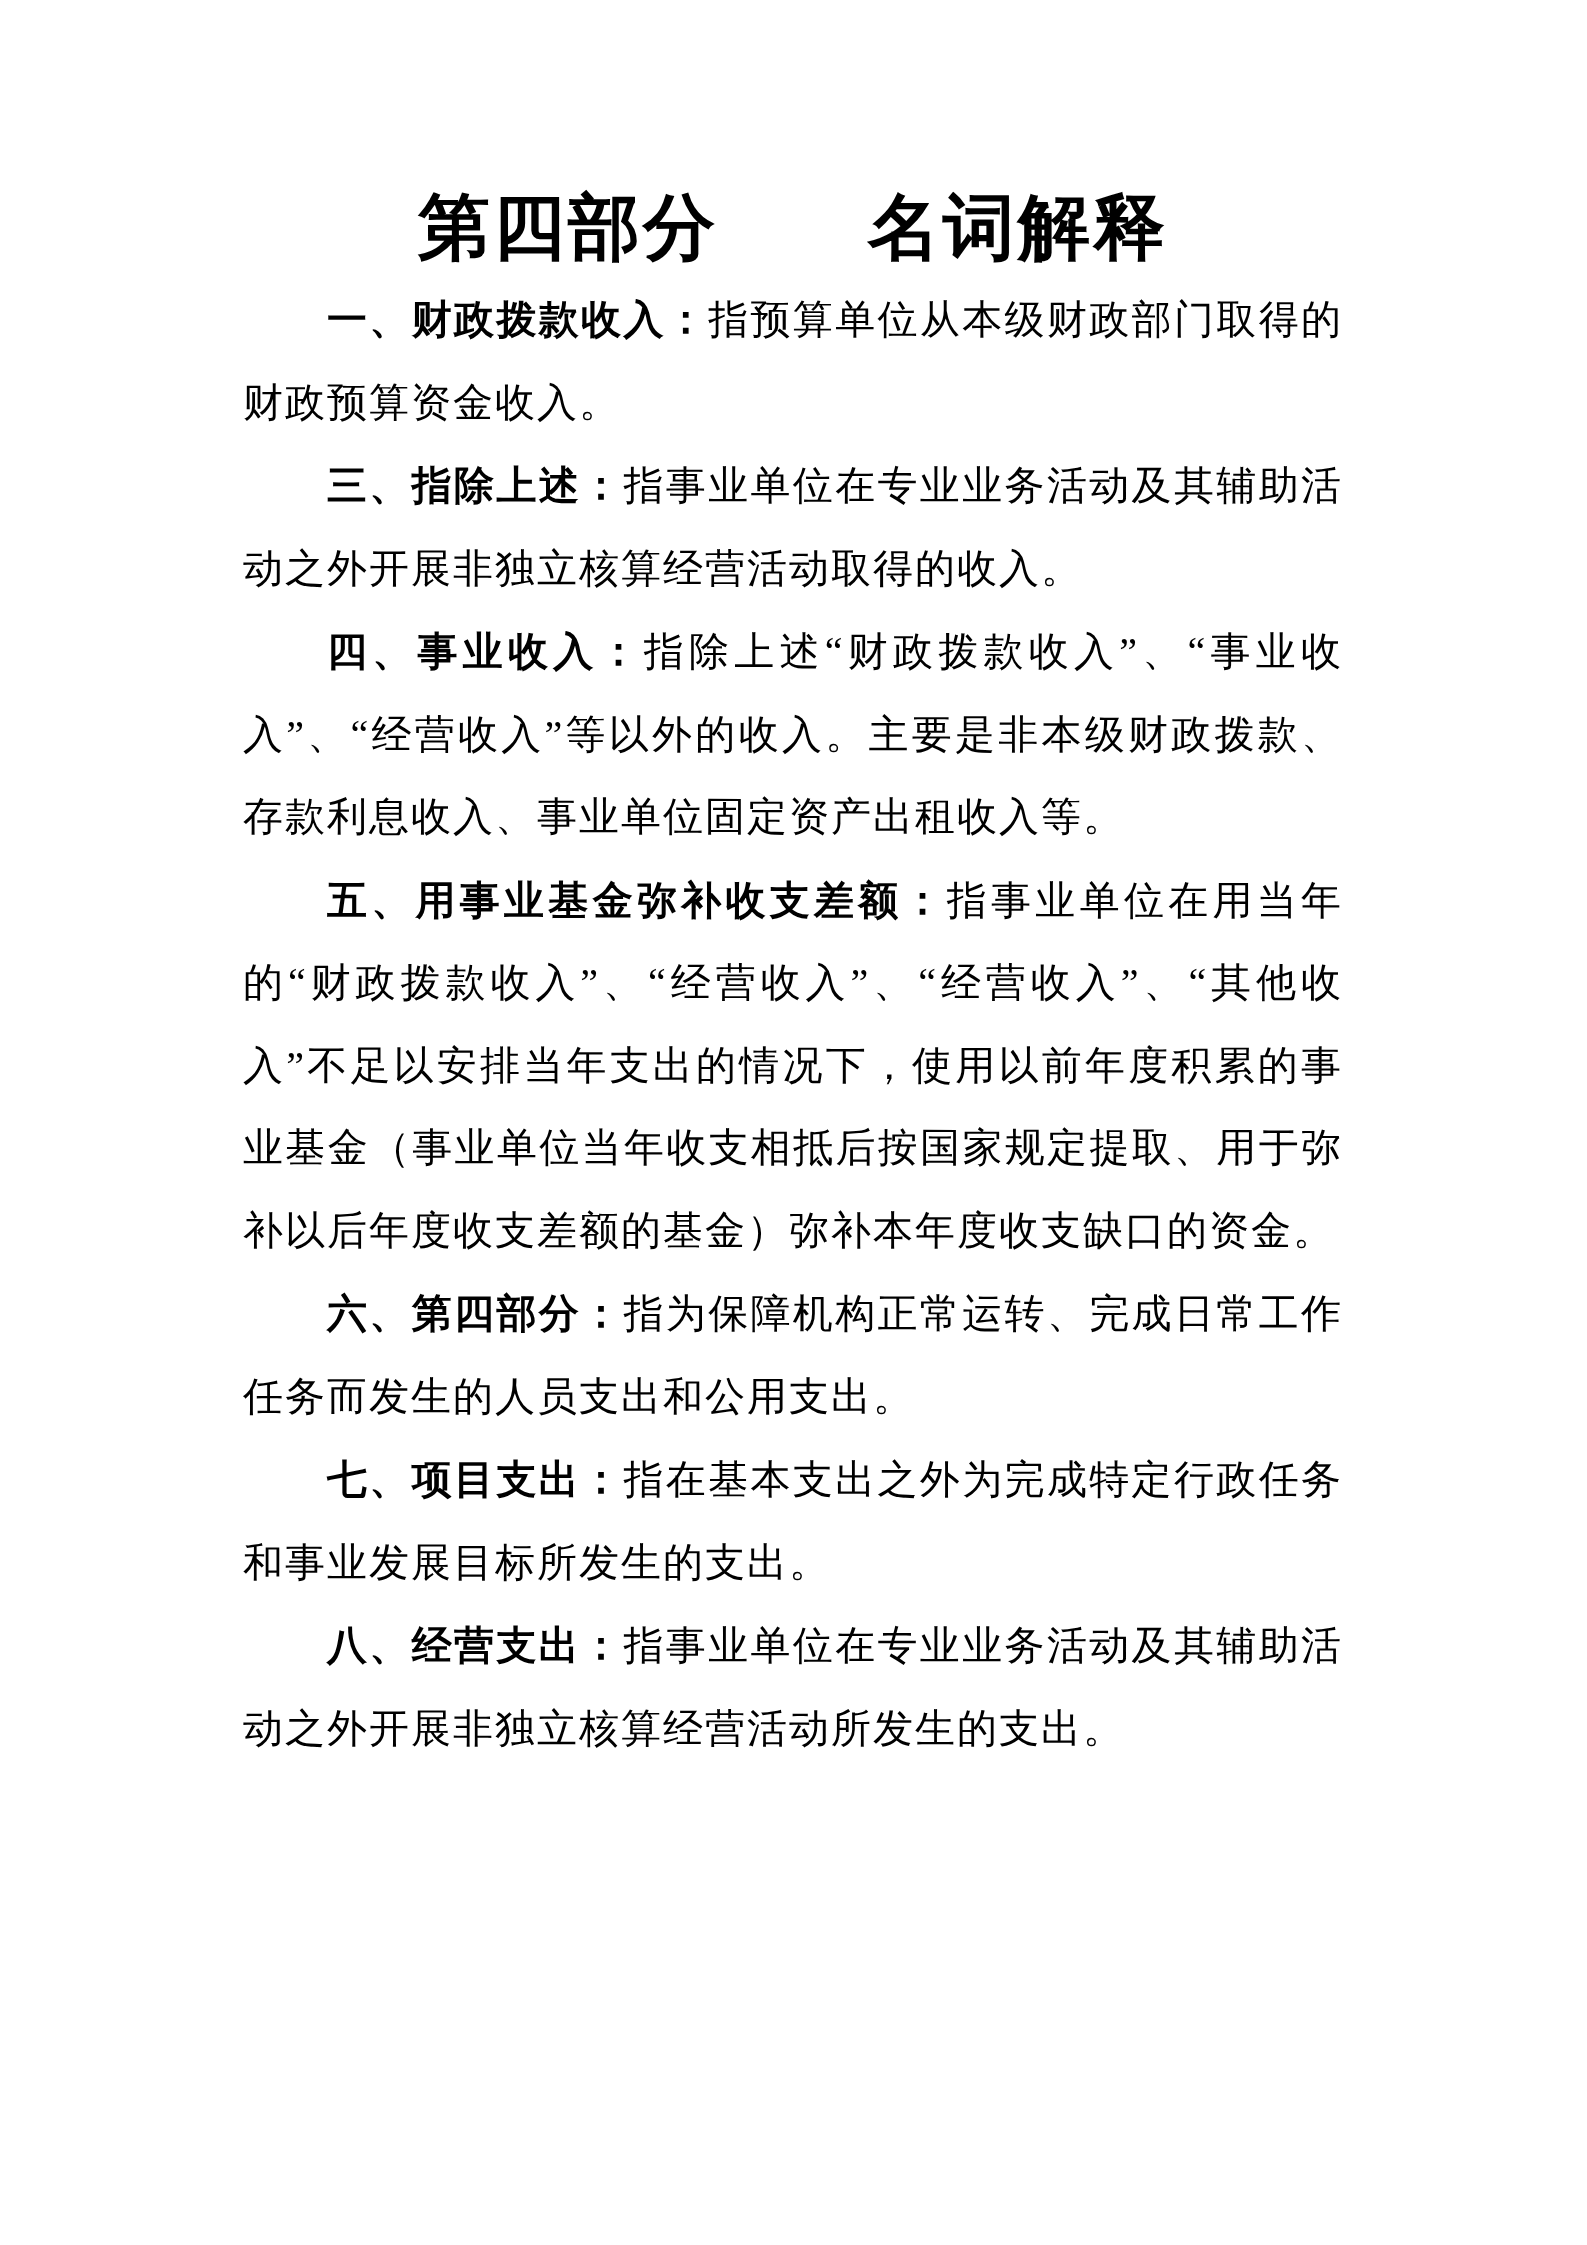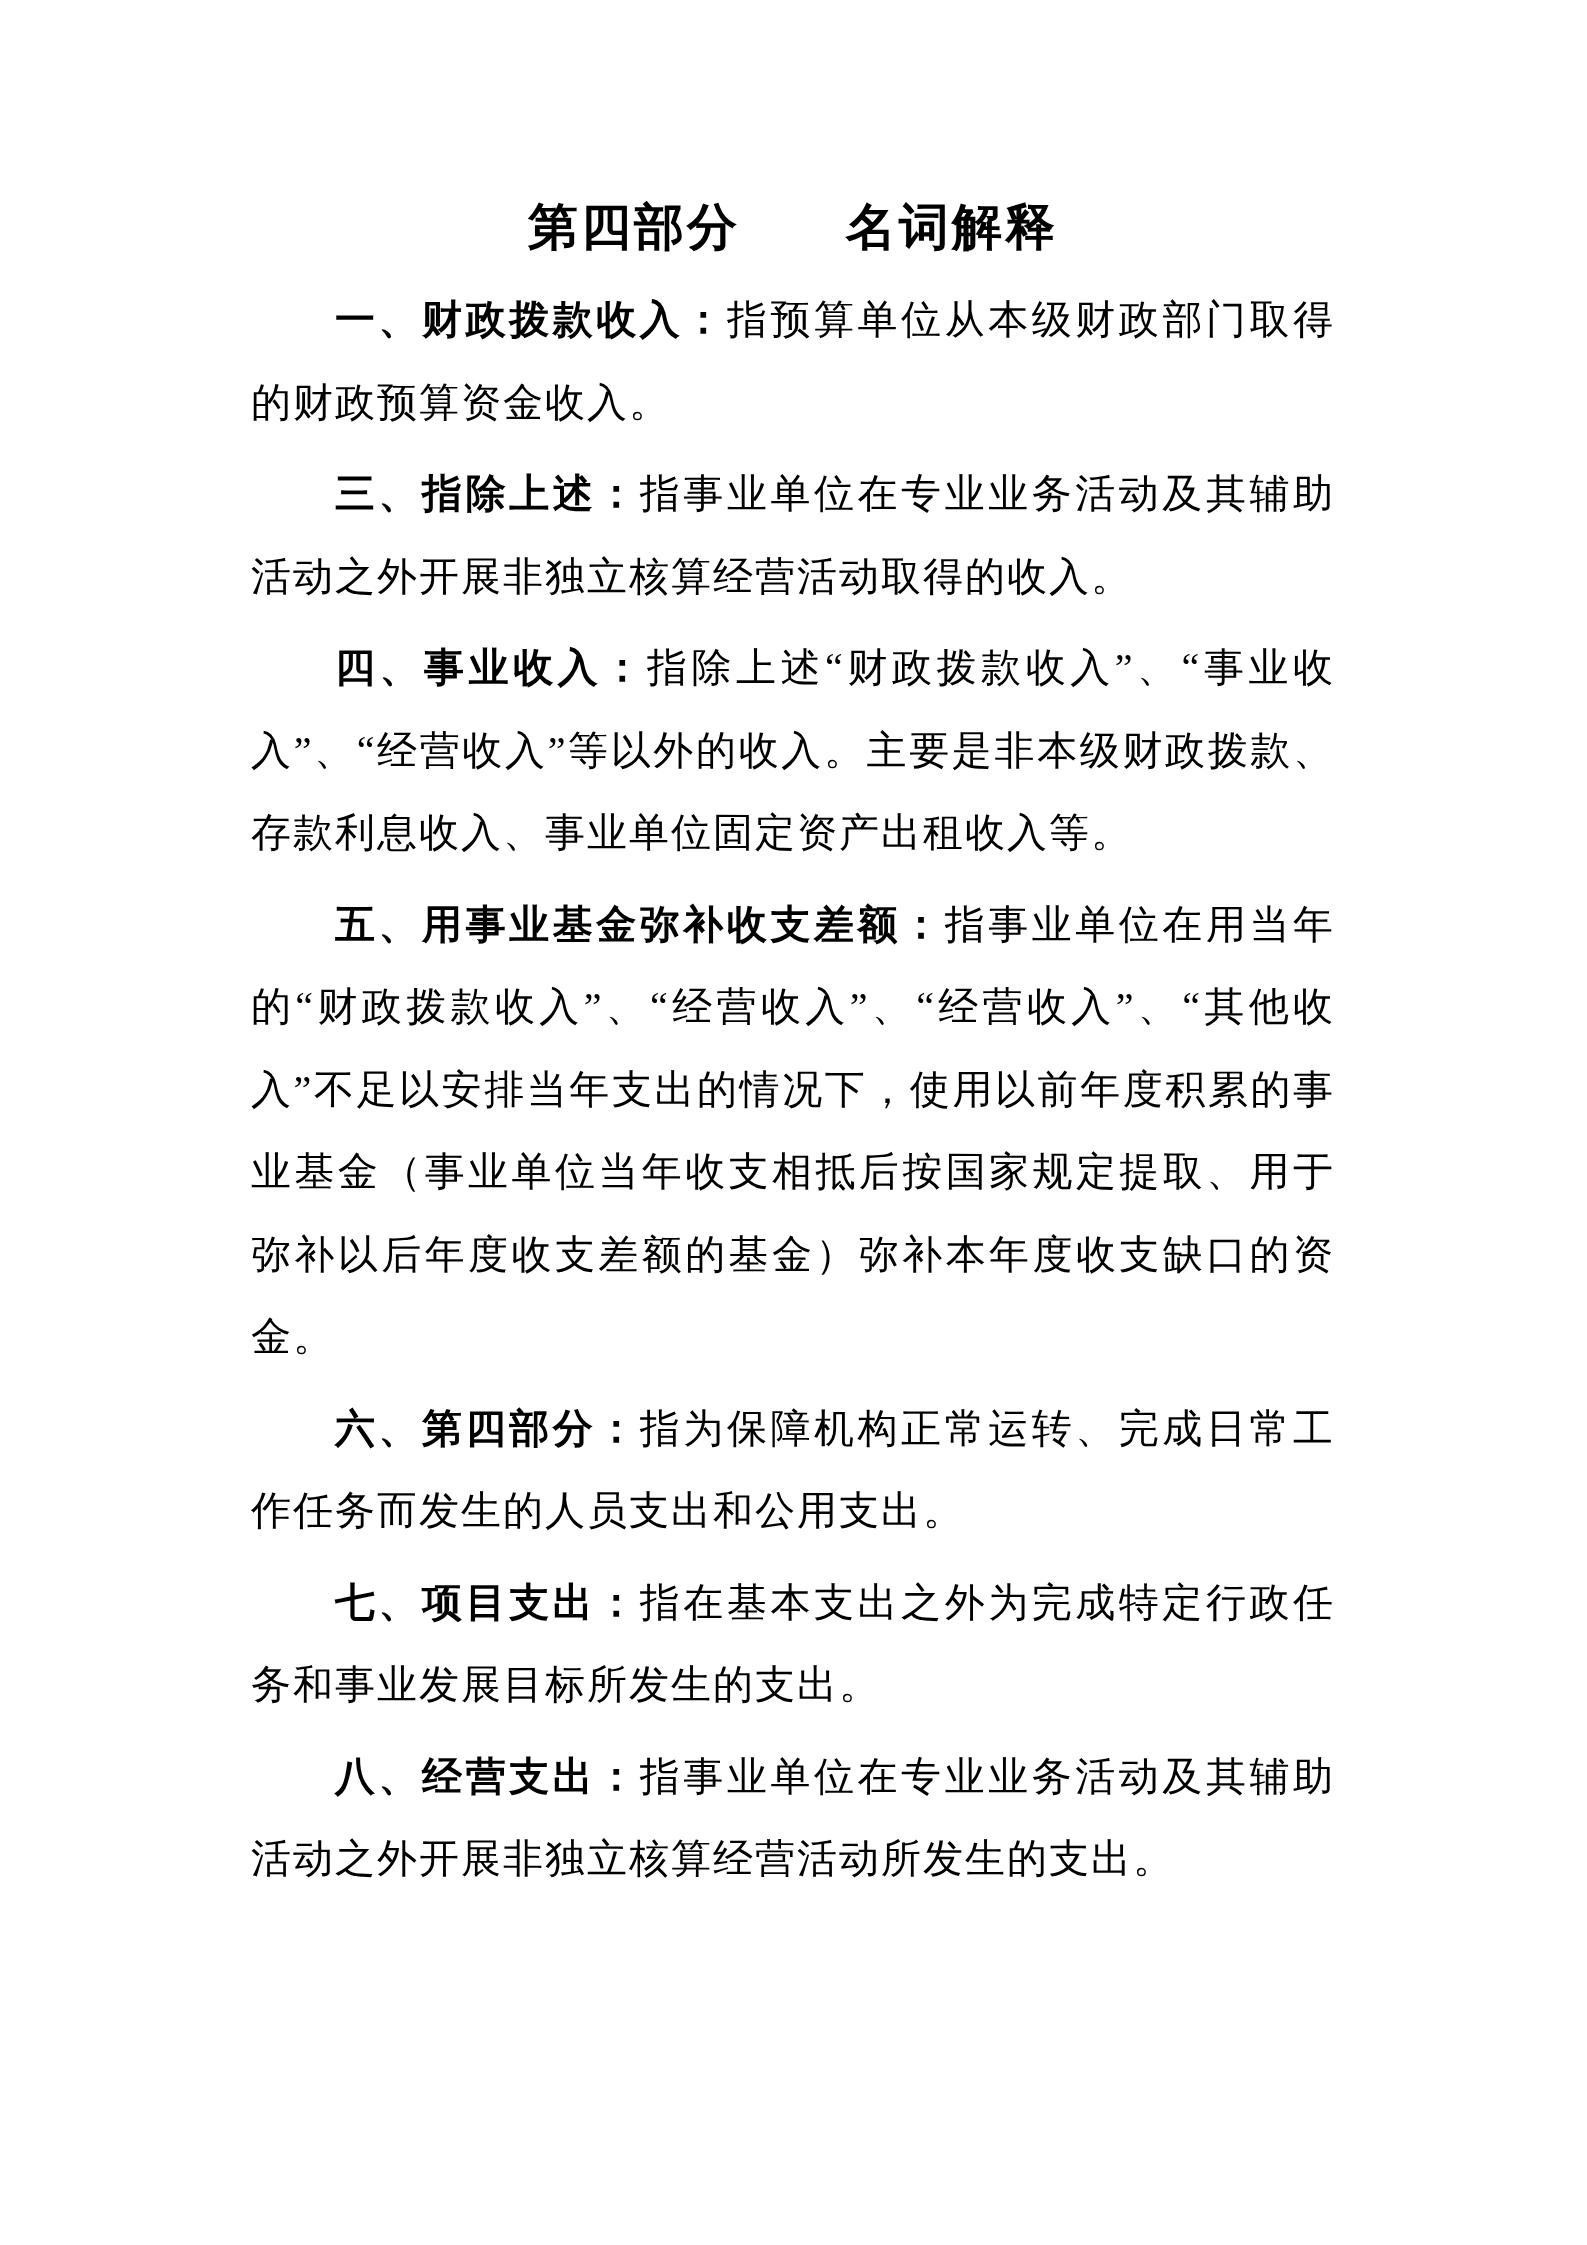--- a/index.html
+++ b/index.html
@@ -15,28 +15,28 @@
     background: #ffffff;
     box-sizing: border-box;
     padding: 192px 244px 0 243px;
     color: #000000;
     font-family: "Liberation Serif", serif;
   }
   .doc-title {
     margin: 0 0 16px 0;
     font-family: "Liberation Sans", sans-serif;
     font-weight: 700;
-    font-size: 50px;
+    font-size: 72px;
     line-height: 70px;
     letter-spacing: 3px;
     text-align: center;
     white-space: pre;
   }
   .para {
-    margin: 8px;
+    margin: 0;
     font-size: 40px;
     line-height: 82.5px;
     letter-spacing: 2px;
     text-align: justify;
     text-justify: inter-character;
     text-indent: 84px;
     word-break: break-all;
     overflow-wrap: break-word;
   }
   .term {

